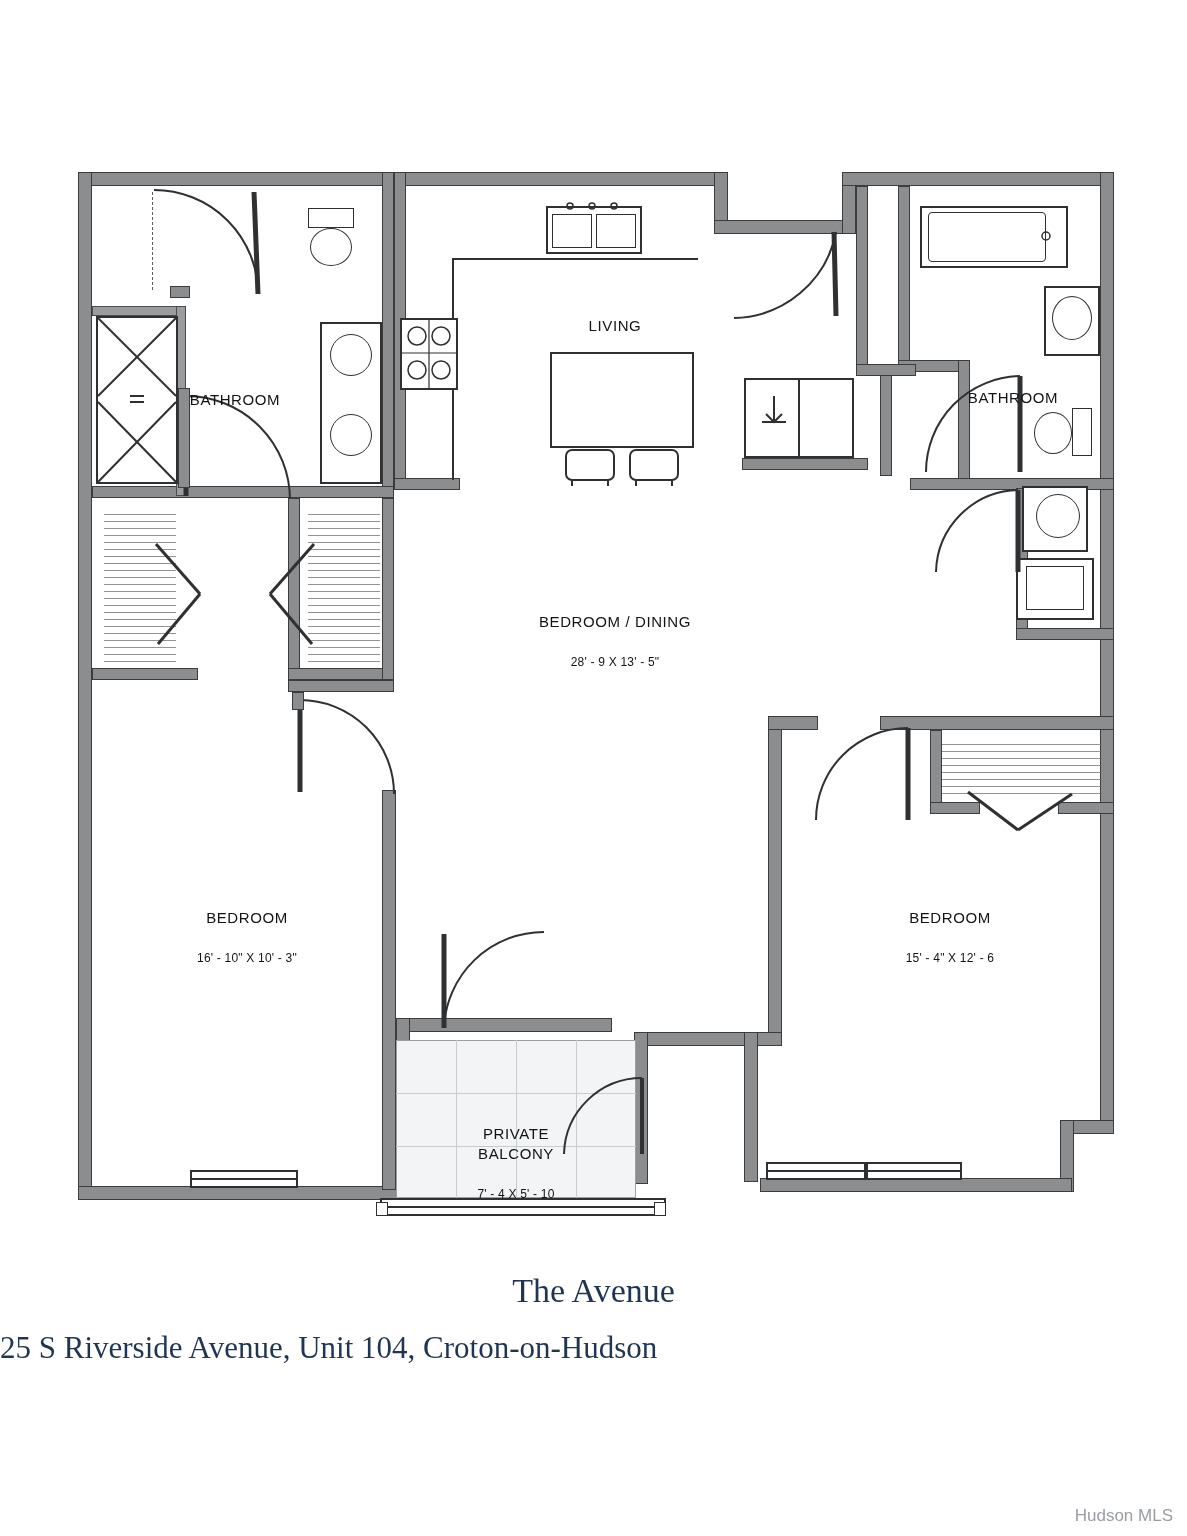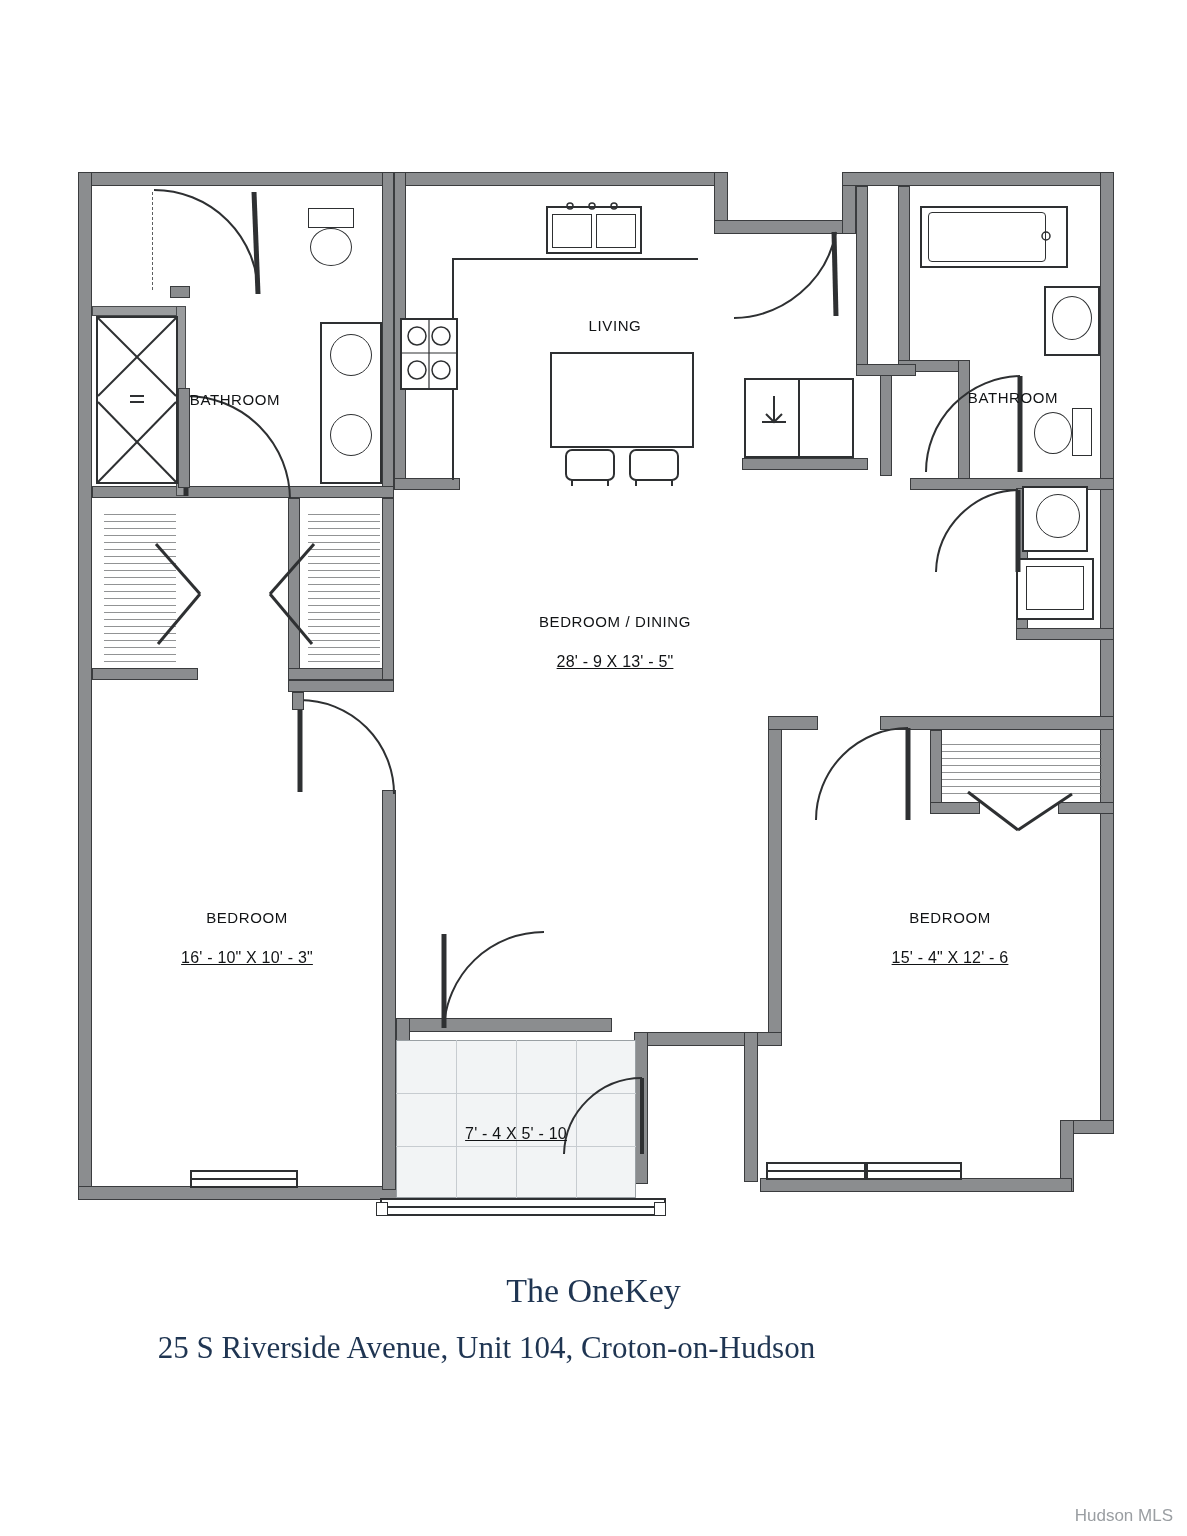--- a/index.html
+++ b/index.html
@@ -43,23 +43,22 @@
     position: absolute;
     text-align: center;
     color: #111315;
     font-size: 15px;
     letter-spacing: 0.6px;
     line-height: 20px;
     white-space: pre-line;
     font-family: "Liberation Sans", sans-serif;
   }
   .room-label .dims {
-    font-size: 16px;
+    font-size: 12px;
     letter-spacing: 0.2px;
-    text-decoration: underline;
   }
   
   .fx {
     position: absolute;
     box-sizing: border-box;
     border: 2px solid #2e3032;
     background: #ffffff;
   }
   .fx-thin {
     position: absolute;
@@ -104,21 +103,20 @@
     text-align: center;
     font-family: "Liberation Serif", serif;
     font-size: 34px;
     color: #1f3552;
   }
   #title-sub {
     position: absolute;
     left: 0;
     width: 973px;
     top: 1330px;
-    text-align: center;
     font-family: "Liberation Serif", serif;
     font-size: 31px;
     color: #1f3552;
   }
   #watermark {
     position: absolute;
     right: 14px;
     bottom: 10px;
     color: #9a9ea2;
     font-size: 17px;
@@ -365,20 +363,22 @@
   <svg style="position:absolute; left:440px; top:928px; width:110px; height:104px;">
     <path d="M4 100 A 100 100 0 0 1 104 4" fill="none" stroke="#2e3032" stroke-width="2"></path>
     <line x1="4" y1="100" x2="4" y2="6" stroke="#2e3032" stroke-width="5"></line>
   </svg>
   <svg style="position:absolute; left:560px; top:1074px; width:86px; height:86px;">
     <path d="M82 4 A 78 78 0 0 0 4 80" fill="none" stroke="#2e3032" stroke-width="2"></path>
     <line x1="82" y1="4" x2="82" y2="80" stroke="#2e3032" stroke-width="4"></line>
   </svg>
 
   <div class="room-label" style="left:400px; top:1104px; width:232px;">
+    <div>PRIVATE
+BALCONY</div>
     <div class="dims">7' - 4 X 5' - 10</div>
   </div>
 
 </div>
 
-<div id="title-main">The OneKey</div>
+<div id="title-main">The Avenue</div>
 <div id="title-sub">25 S Riverside Avenue, Unit 104, Croton-on-Hudson</div>
 <div id="watermark">Hudson MLS</div>
 
 </body></html>

